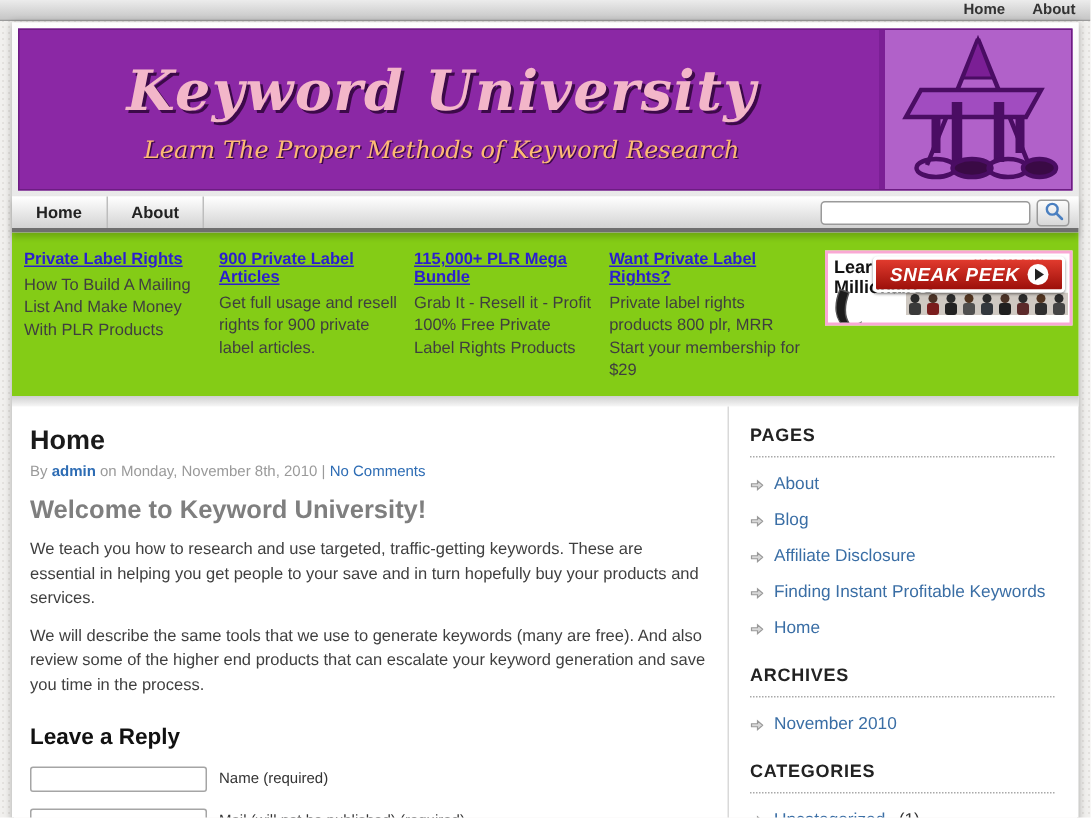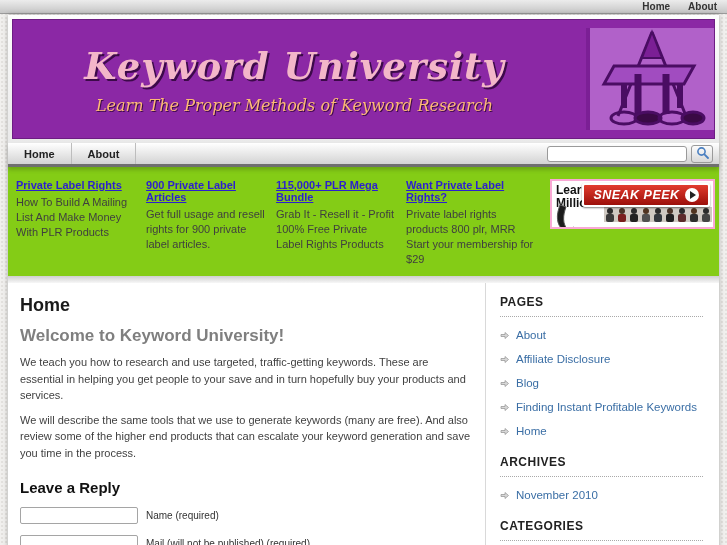--- a/index.html
+++ b/index.html
@@ -23,22 +23,22 @@
   .topbar a{ font-size:10px; font-weight:bold; color:#333; text-decoration:none; }
   
   .wrapper{
     width:711px; margin:1px auto 0 auto; background:#fff;
     box-shadow:0 0 5px rgba(0,0,0,.3);
     min-height:530px; position:relative;
   }
   
   .header-frame{ padding:4px; background:linear-gradient(#fdfdfd,#e9e9e9); }
   .header{
-    height:120px; background:#8b28a5; border:1px solid #6d1c83;
-    display:flex; position:relative; overflow:hidden;align-items:center;
+    height:108px; background:#8b28a5; border:1px solid #6d1c83;
+    display:flex; position:relative; overflow:hidden;
   }
   .header-text{ flex:1; display:flex; flex-direction:column; justify-content:center; align-items:center; padding-right:10px; }
   .site-title{
     font-family:"DejaVu Serif", serif; font-weight:bold; font-style:italic;
     font-size:37px; color:#f3b6c9; letter-spacing:1px;
     text-shadow:2px 2px 0 #3c0a49;
   }
   .site-tagline{
     font-family:"DejaVu Serif", serif; font-style:italic;
     font-size:16px; color:#fdba74; margin-top:8px;
@@ -260,20 +260,26 @@
       </div>
     </div>
   </div>
 
   <div class="row-divider"></div>
 
   <div class="columns">
 
     <div class="main-col">
       <h1 class="post-title">Home</h1>
+      <div class="post-meta">
+        <span>By</span>
+        <a href="#" class="author">admin</a>
+        <span>on Monday, November 8th, 2010 |</span>
+        <a href="#">No Comments</a>
+      </div>
       <h2 class="post-subtitle">Welcome to Keyword University!</h2>
       <div class="post-body">
         <p>We teach you how to research and use targeted, traffic-getting keywords.  These are essential in helping you get people to your save and in turn hopefully buy your products and services.</p>
         <p>We will describe the same tools that we use to generate keywords (many are free).  And also review some of the higher end products that can escalate your keyword generation and save you time in the process.</p>
       </div>
 
       <h3 class="reply-title">Leave a Reply</h3>
       <div class="form-row">
         <input type="text" style="">
         <label>Name (required)</label>
@@ -297,29 +303,29 @@
                 </svg>
               </span>
             <a href="#">About</a>
           </li>
           <li>
             <span class="bullet-arrow">
                 <svg width="9" height="9" viewBox="0 0 9 9">
                   <path d="M1 3.5 L5 3.5 L5 1.5 L8.5 4.5 L5 7.5 L5 5.5 L1 5.5 Z" fill="#d8d8d8" stroke="#9a9a9a" stroke-width=".8"></path>
                 </svg>
               </span>
+            <a href="#">Blog</a>
+          </li>
+          <li>
+            <span class="bullet-arrow">
+                <svg width="9" height="9" viewBox="0 0 9 9">
+                  <path d="M1 3.5 L5 3.5 L5 1.5 L8.5 4.5 L5 7.5 L5 5.5 L1 5.5 Z" fill="#d8d8d8" stroke="#9a9a9a" stroke-width=".8"></path>
+                </svg>
+              </span>
             <a href="#">Affiliate Disclosure</a>
-          </li>
-          <li>
-            <span class="bullet-arrow">
-                <svg width="9" height="9" viewBox="0 0 9 9">
-                  <path d="M1 3.5 L5 3.5 L5 1.5 L8.5 4.5 L5 7.5 L5 5.5 L1 5.5 Z" fill="#d8d8d8" stroke="#9a9a9a" stroke-width=".8"></path>
-                </svg>
-              </span>
-            <a href="#">Blog</a>
           </li>
           <li>
             <span class="bullet-arrow">
                 <svg width="9" height="9" viewBox="0 0 9 9">
                   <path d="M1 3.5 L5 3.5 L5 1.5 L8.5 4.5 L5 7.5 L5 5.5 L1 5.5 Z" fill="#d8d8d8" stroke="#9a9a9a" stroke-width=".8"></path>
                 </svg>
               </span>
             <a href="#">Finding Instant Profitable Keywords</a>
           </li>
           <li>

